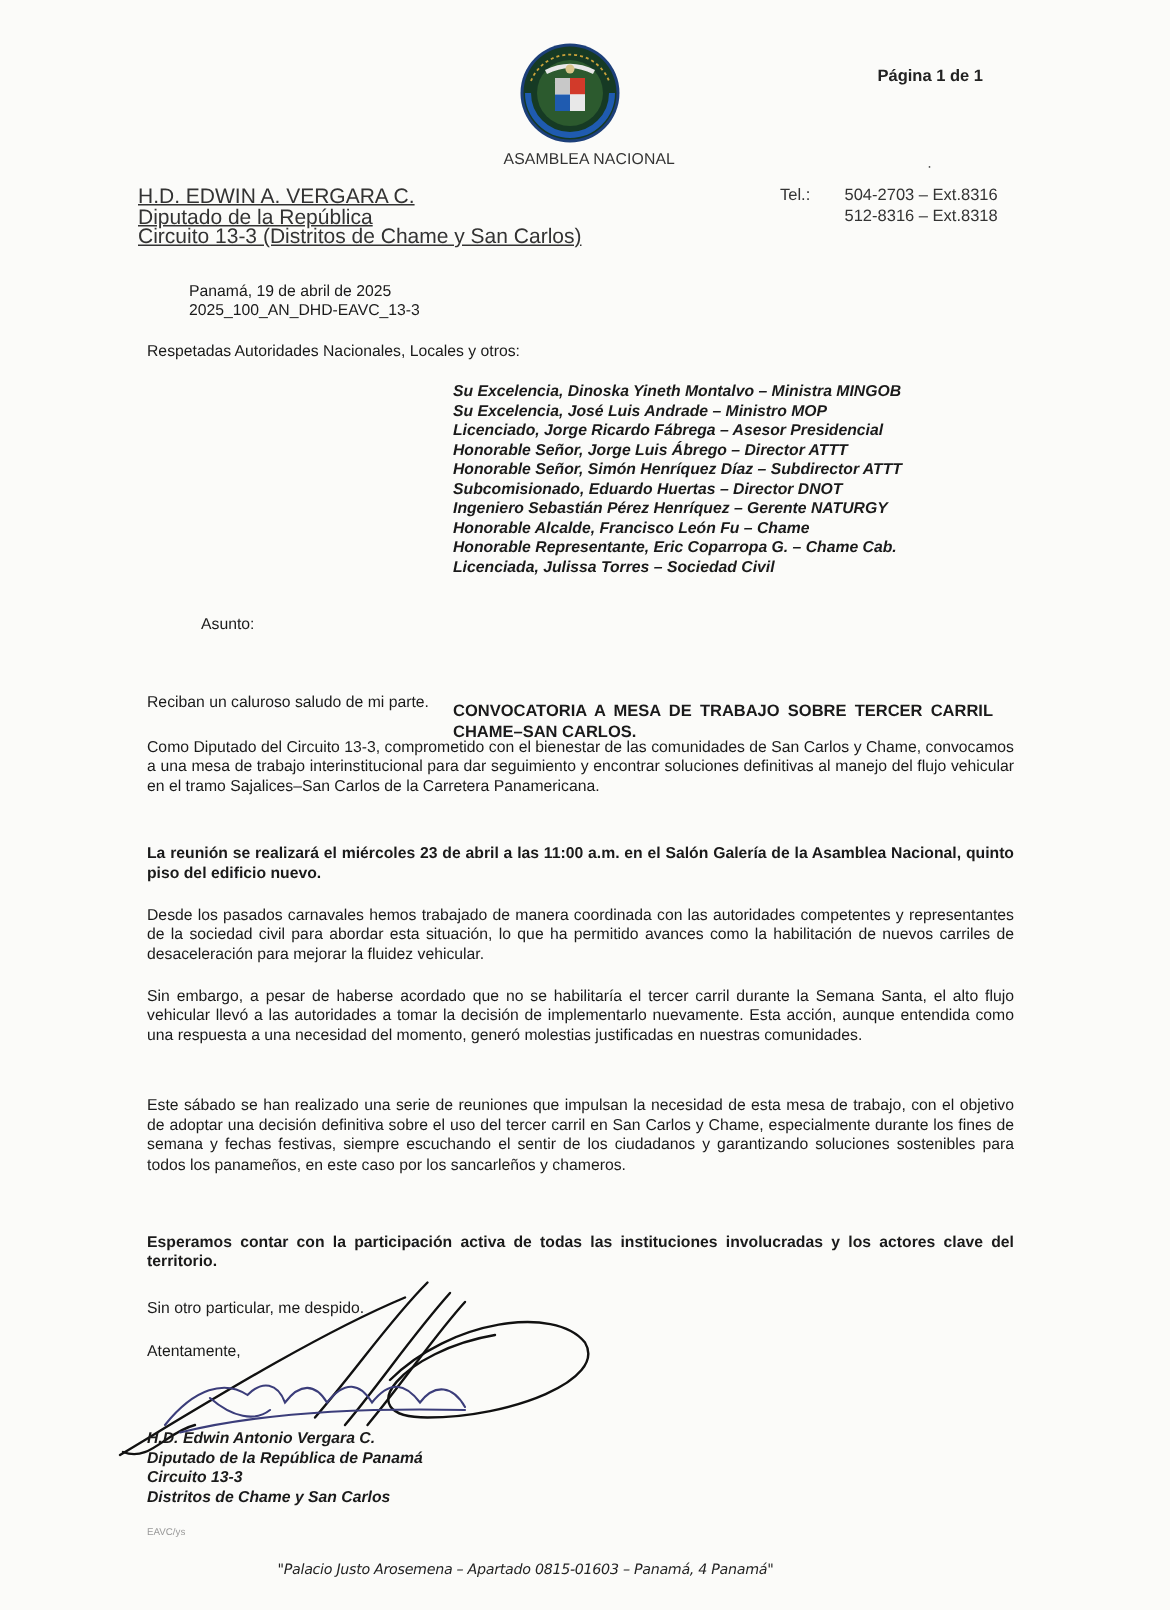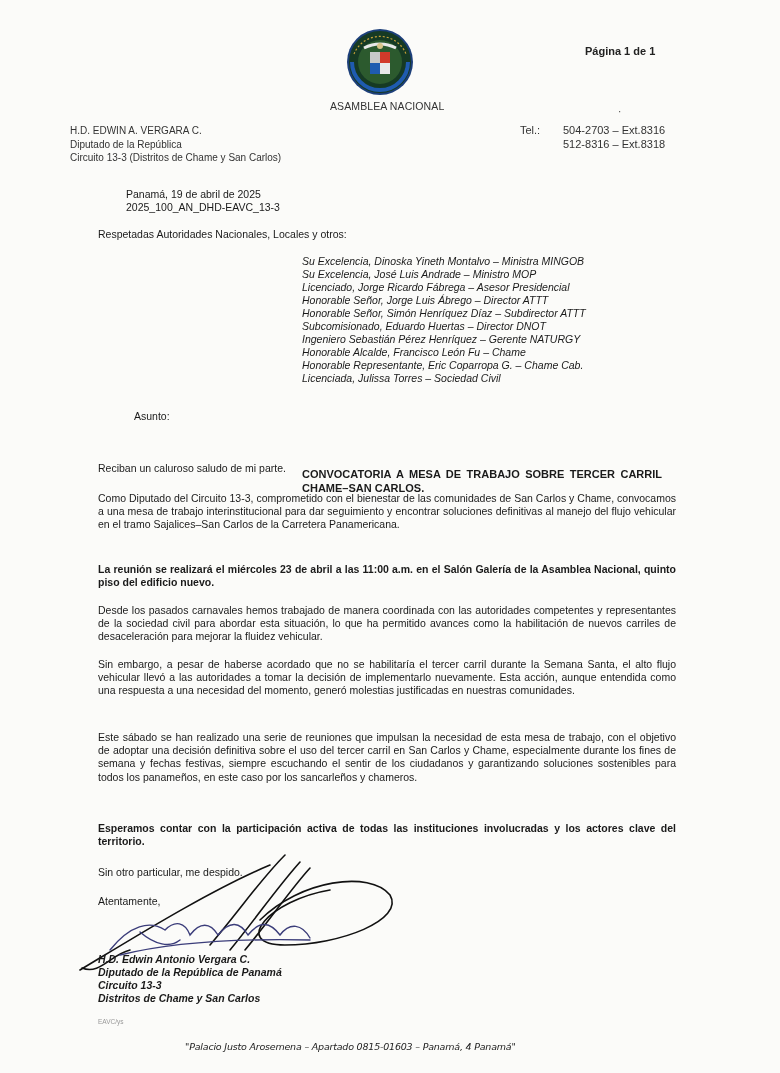--- a/index.html
+++ b/index.html
@@ -7,33 +7,33 @@
     width: 780px; height: 1073px; overflow: hidden;
     background: #fbfbf9;
     font-family: "Liberation Sans", sans-serif;
     color: #1a1a1a;
     position: relative;
   }
   .page { position: absolute; inset: 0; }
   .abs { position: absolute; }
 
   .seal { left: 346px; top: 28px; width: 68px; height: 68px; }
-  .seal-label { left: 330px; top: 100px; width: 120px; text-align: left; font-size: 10.5px; color: #333; letter-spacing: 0.1px; }
+  .seal-label { left: 330px; top: 100px; width: 120px; text-align: right; font-size: 10.5px; color: #333; letter-spacing: 0.1px; }
   .page-num { left: 585px; top: 45px; font-size: 11px; font-weight: bold; color: #222; }
   .dot { left: 618px; top: 106px; font-size: 10px; color: #444; }
 
-  .sender { left: 70px; top: 124px; font-size: 10px; line-height: 13.5px; color: #333; }
+  .sender { left: 92px; top: 124px; font-size: 14px; line-height: 13.5px; color: #333; text-decoration: underline; }
   .contact { left: 520px; top: 124px; font-size: 11px; line-height: 13.5px; color: #333; }
   .contact .row { display: flex; }
   .contact .lbl { width: 43px; }
 
   .dateblock { left: 98px; top: 188px; font-size: 10.5px; line-height: 12.5px; margin-left: 28px; }
   .greeting-hdr { left: 98px; top: 228px; font-size: 10.5px; }
 
-  .recipients { left: 302px; top: 255px; font-size: 10.5px; line-height: 13px; font-weight: normal; font-style: italic; }
+  .recipients { left: 302px; top: 255px; font-size: 10.5px; line-height: 13px; font-weight: bold; font-style: italic; }
 
   .asunto-lbl { left: 98px; top: 410px; font-size: 10.5px; margin-left: 36px; }
   .asunto { left: 302px; top: 424px; width: 360px; font-size: 11px; font-weight: bold; line-height: 13.5px; text-align: justify; text-align-last: left; margin-top: 44px; }
 
   .body-text { left: 98px; width: 578px; font-size: 10.5px; line-height: 13.2px; text-align: justify; }
   .b-saludo { top: 462px; }
   .b-p1 { top: 492px; }
   .b-p2 { top: 563px; font-weight: bold; }
   .b-p3 { top: 604px; }
   .b-p4 { top: 658px; }

